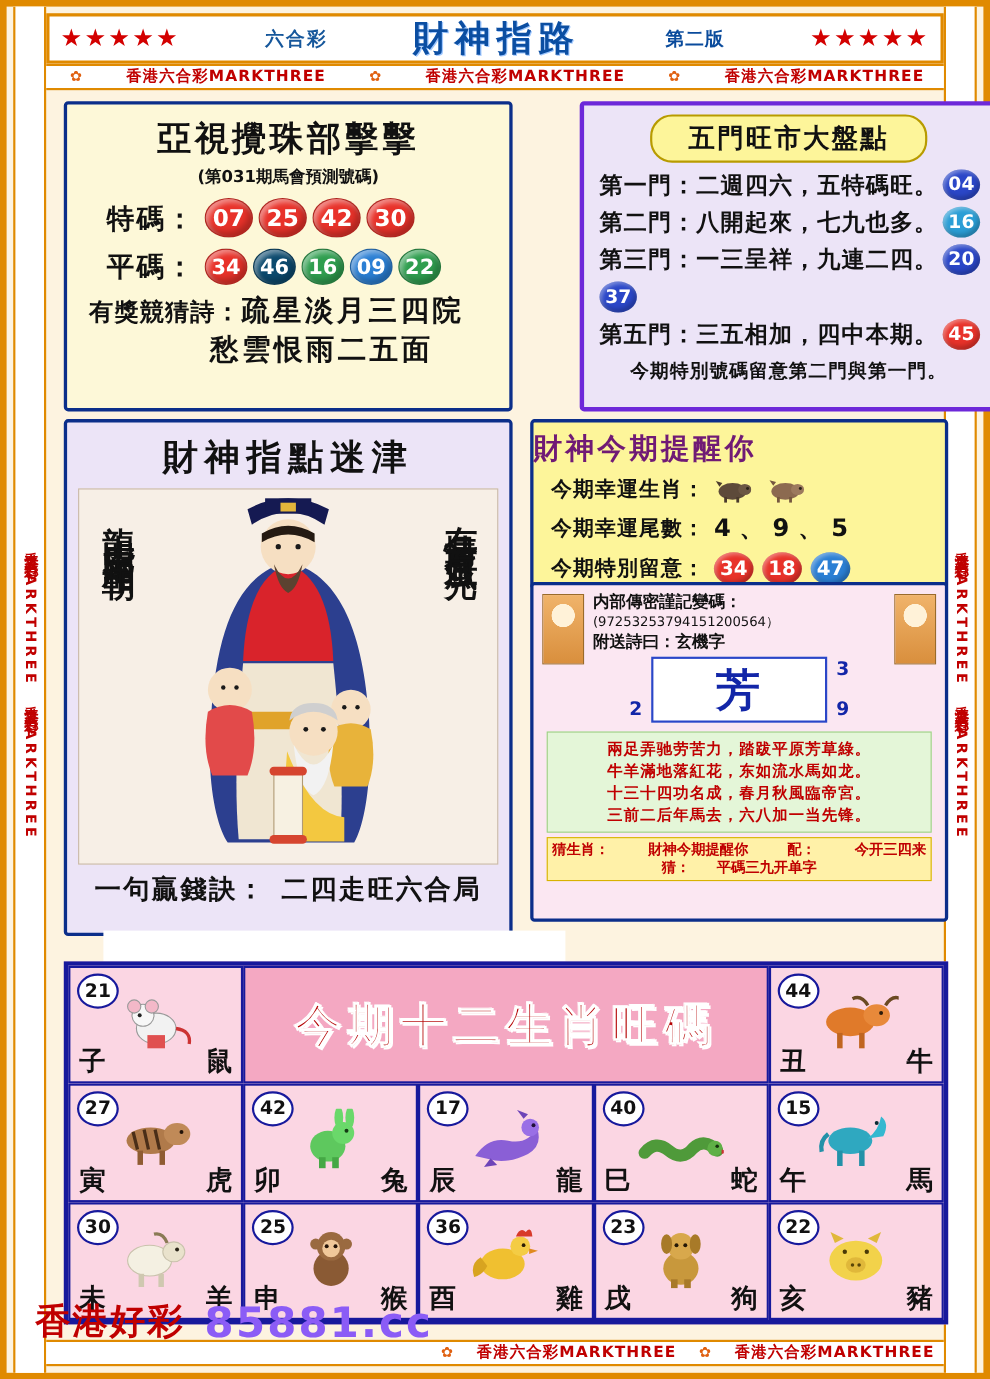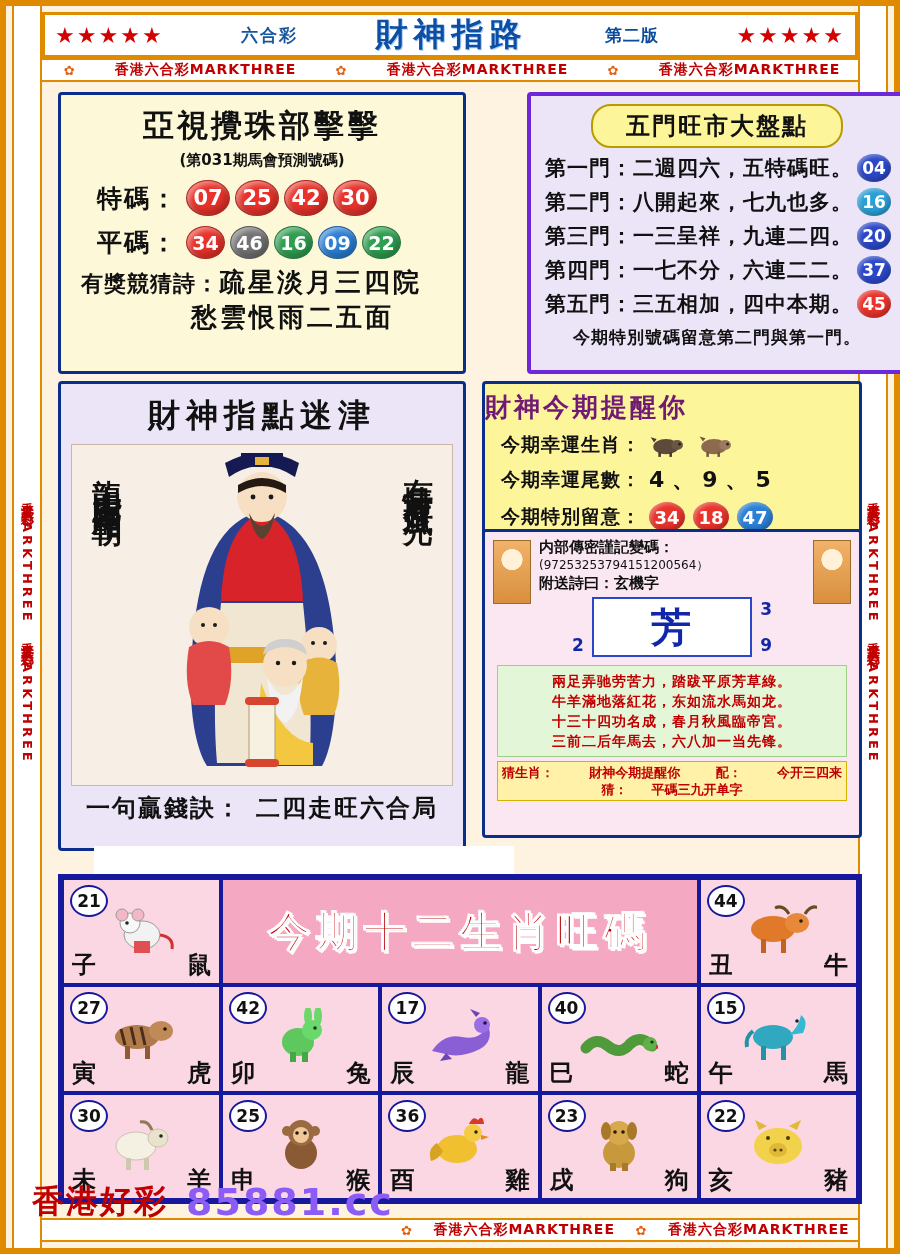--- a/index.html
+++ b/index.html
@@ -273,21 +273,21 @@
       <span class="rowlabel">特碼：</span>
       <span class="ball" style="background:#e8322a">07</span>
       <span class="ball" style="background:#e8322a">25</span>
       <span class="ball" style="background:#e8322a">42</span>
       <span class="ball" style="background:#e8322a">30</span>
     </div>
 
     <div class="rowline">
       <span class="rowlabel">平碼：</span>
       <span class="ball sm" style="background:#e8322a">34</span>
-      <span class="ball sm" style="background:#737373">46</span>
+      <span class="ball sm" style="background:#0c4a6e">46</span>
       <span class="ball sm" style="background:#2f9e4f">16</span>
       <span class="ball sm" style="background:#2b7fd4">09</span>
       <span class="ball sm" style="background:#2f9e4f">22</span>
     </div>
 
     <div class="poem">
       <div>
         <span class="pl">有獎競猜詩：</span><span class="pt">疏星淡月三四院</span>
       </div>
       <div class="pt2">愁雲恨雨二五面</div>
@@ -303,21 +303,20 @@
     </div>
     <div class="gate">
       <span class="gtxt">第二門：八開起來，七九也多。</span>
       <span class="gball" style="background:#2b9ed6">16</span>
     </div>
     <div class="gate">
       <span class="gtxt">第三門：一三呈祥，九連二四。</span>
       <span class="gball" style="background:#2b47c8">20</span>
     </div>
     <div class="gate">
-      <span class="gtxt">第四門：一七不分，六連二二。</span>
       <span class="gball" style="background:#2b47c8">37</span>
     </div>
     <div class="gate">
       <span class="gtxt">第五門：三五相加，四中本期。</span>
       <span class="gball" style="background:#e8322a">45</span>
     </div>
 
     <div class="note">今期特別號碼留意第二門與第一門。</div>
   </div>
 

